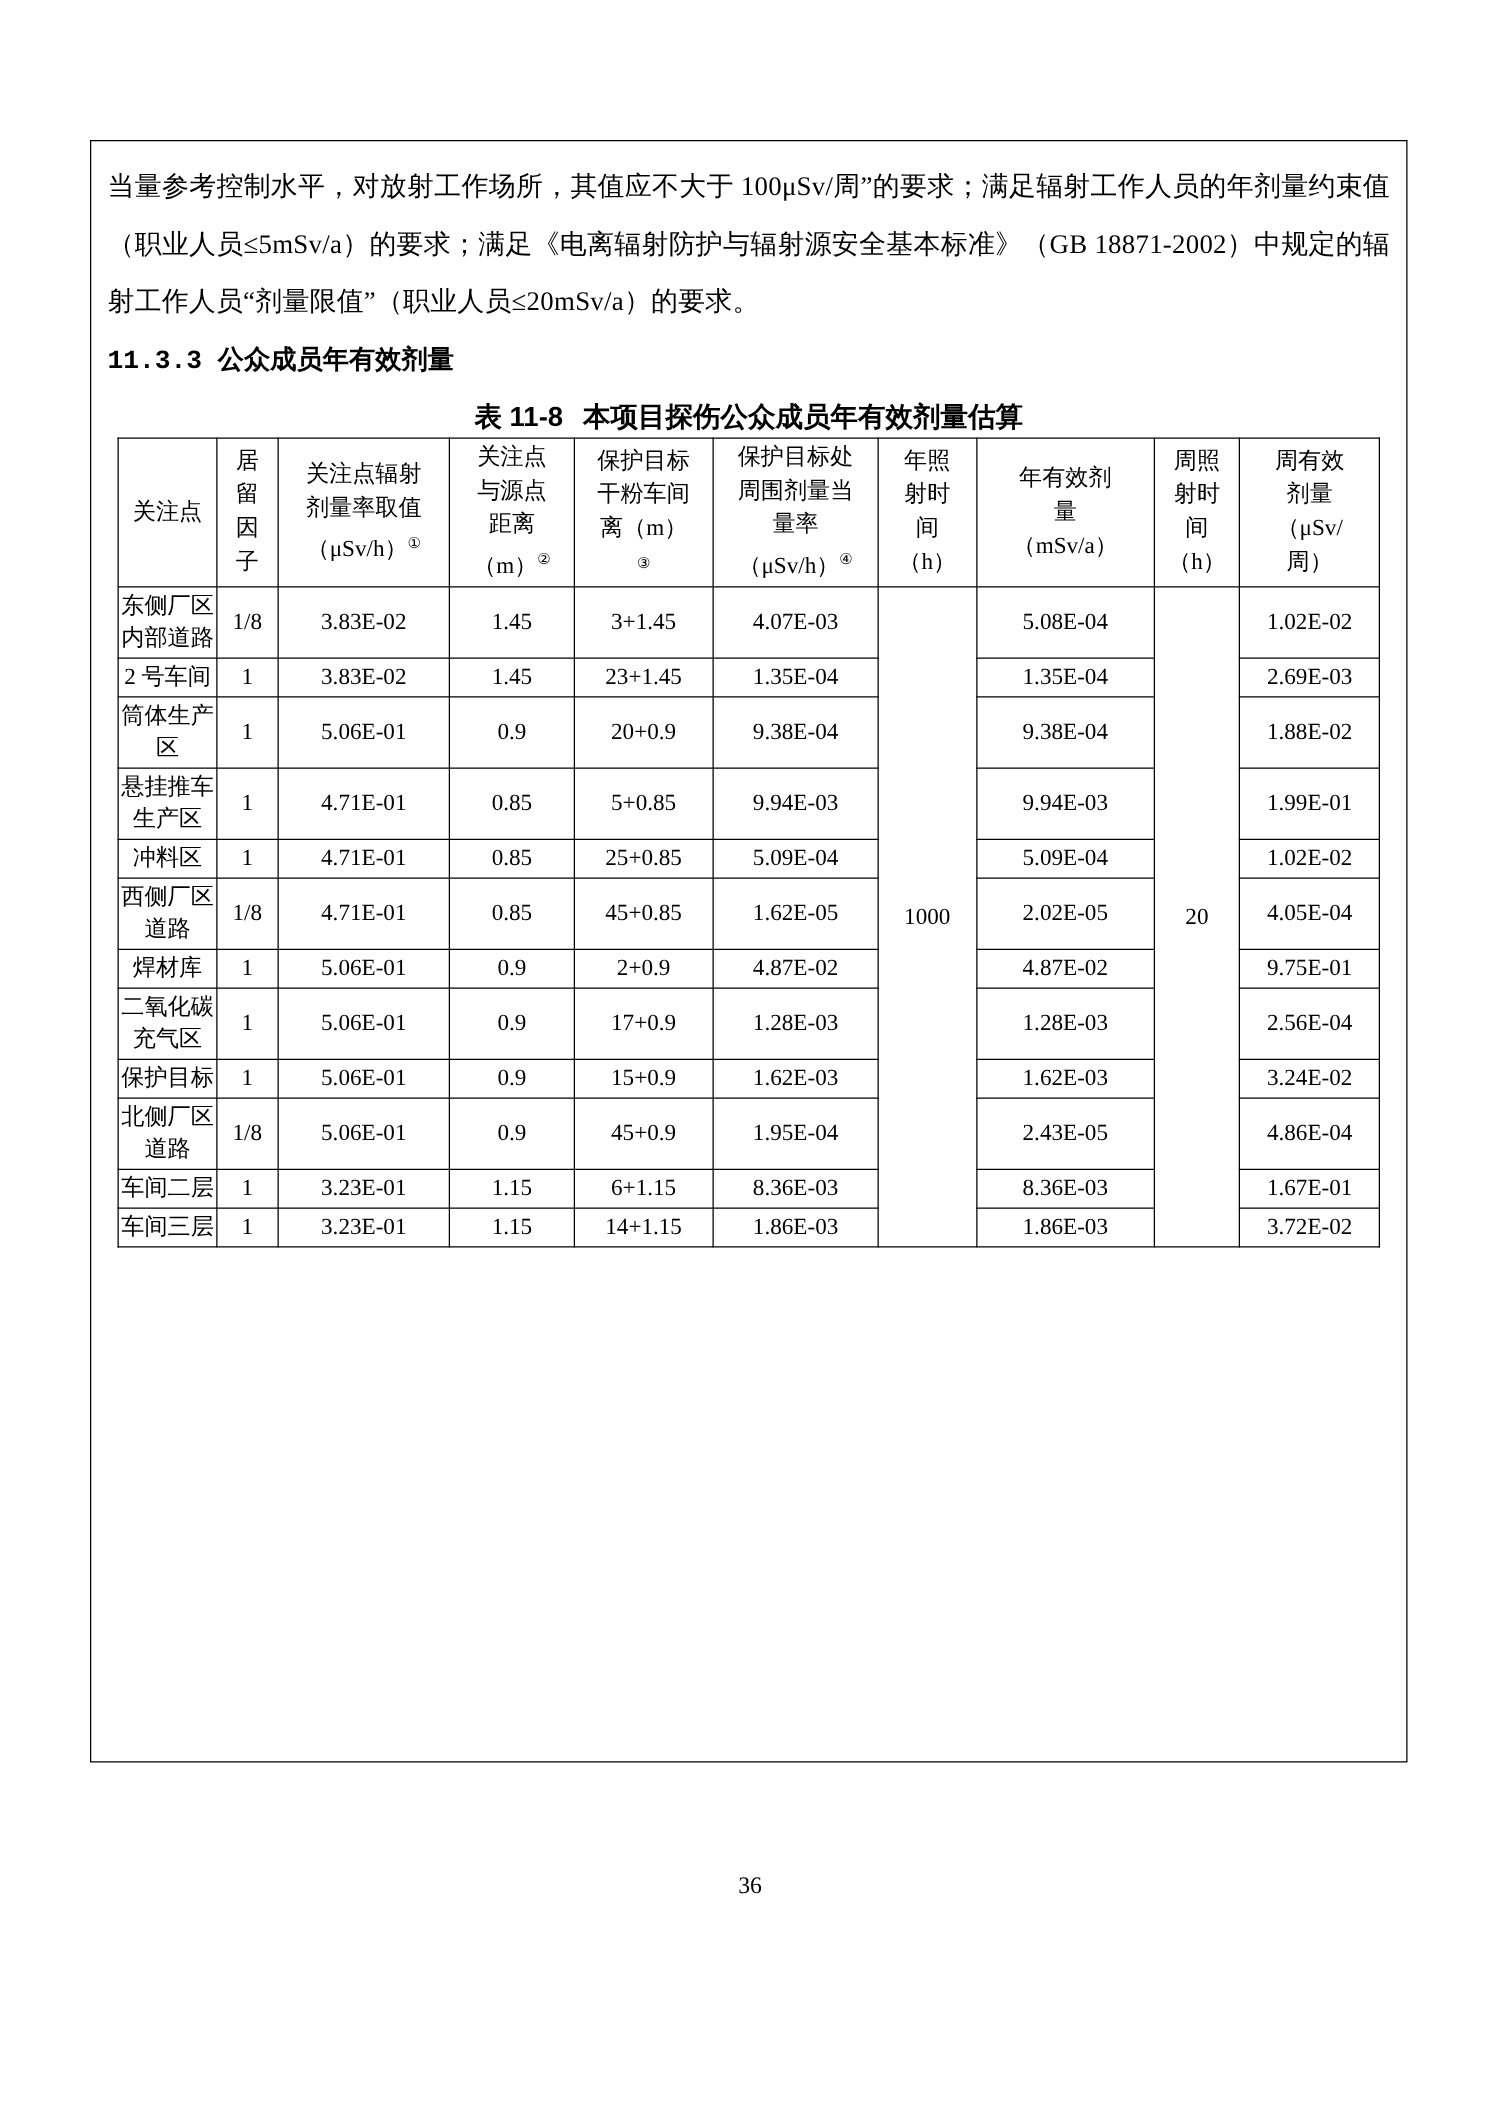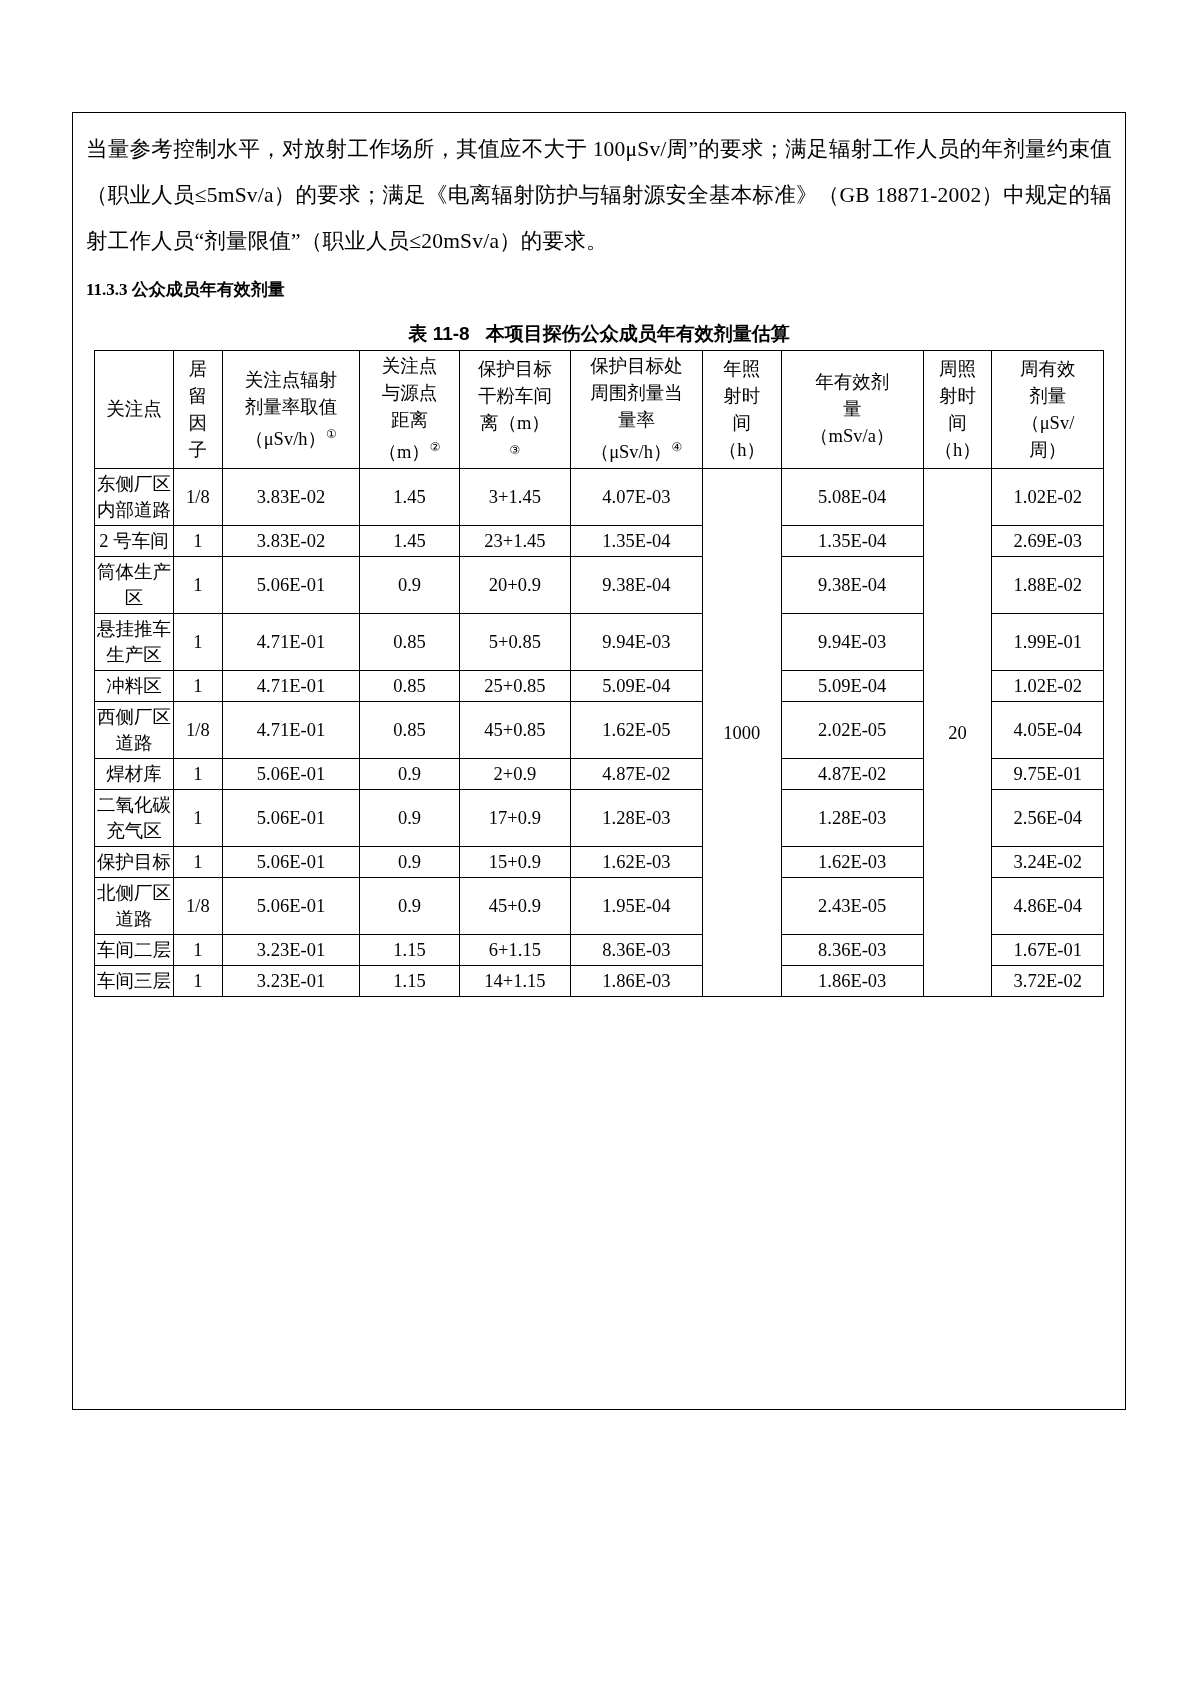--- a/index.html
+++ b/index.html
@@ -48,29 +48,29 @@
     text-align: justify;
     text-justify: inter-ideograph;
     letter-spacing: 0.2px;
   }
   p.indent {
     text-indent: 44px;
   }
 
   h3.heading {
     margin: 4px 0 2px 0;
-    font-size: 17px;
+    font-size: 21px;
     line-height: 44px;
     font-weight: bold;
-    font-family: Liberation Serif, serif;
+    font-family: Liberation Mono, monospace;
   }
 
   .table-caption {
     text-align: center;
-    font-size: 19px;
+    font-size: 22px;
     font-weight: bold;
     line-height: 28px;
     margin: 8px 0 2px 0;
     font-family: "Liberation Sans", "DejaVu Sans", sans-serif;
   }
   .table-caption .capnum { margin-right: 16px; }
 
   table.dose {
     border-collapse: collapse;
     width: 1010px;
@@ -335,14 +335,15 @@
           <td>1.86E-03</td>
           <td>3.72E-02</td>
         </tr>
 
       </tbody>
     </table>
 
 
   </div>
 
+  <div class="pagenum">36</div>
 
 </div>
 
 </body></html>

